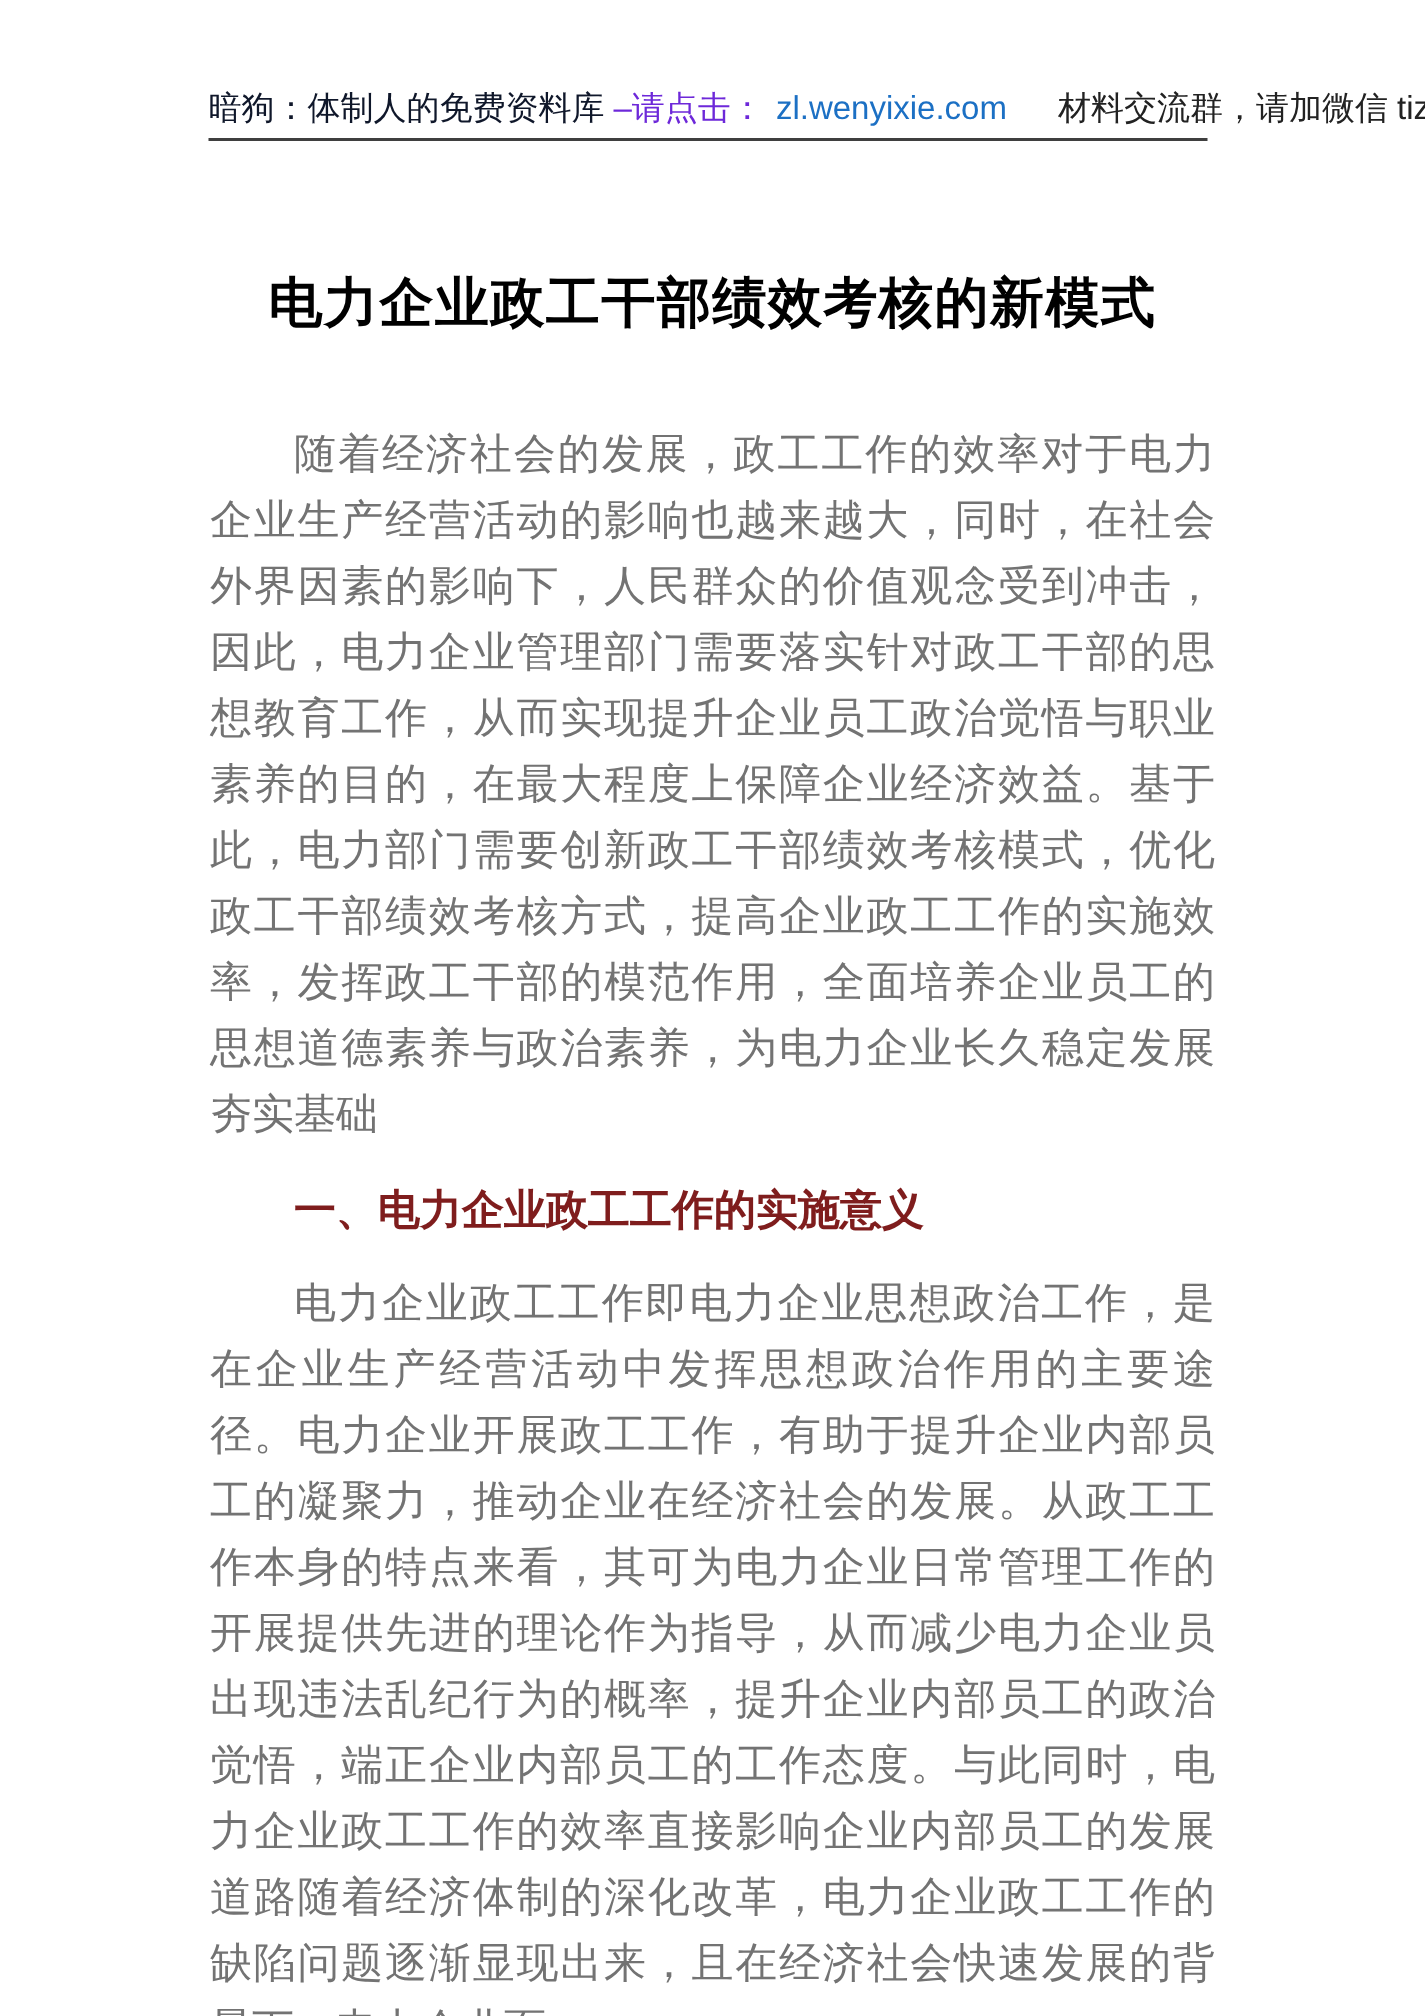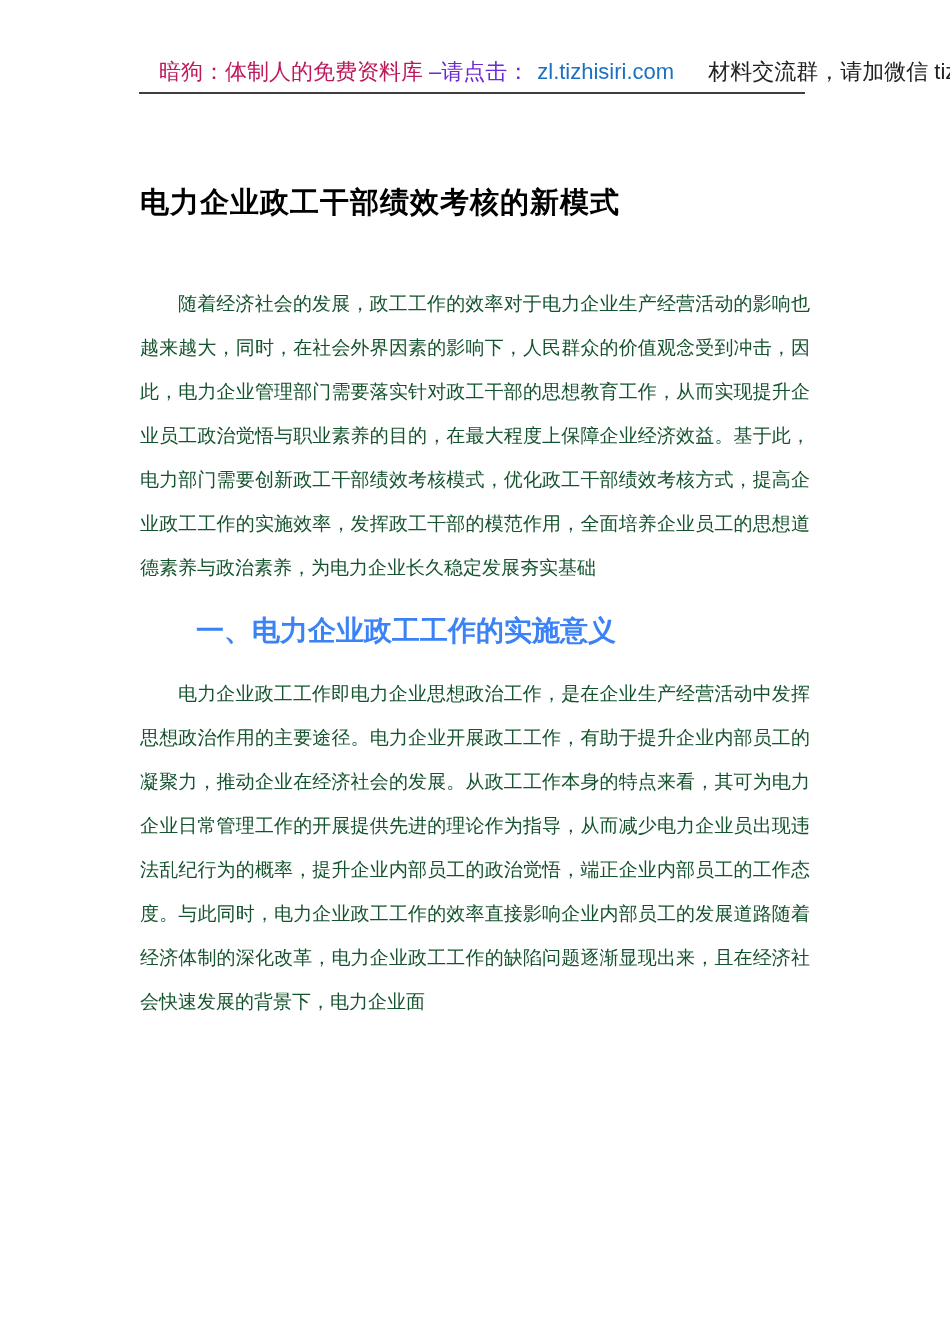--- a/index.html
+++ b/index.html
@@ -21,77 +21,77 @@
   .promo-header {
     margin: 58px 0 0 139px;
     width: 666px;
     border-bottom: 2px solid #3f3f3f;
     padding-bottom: 6px;
     font-family: "Liberation Sans", sans-serif;
     font-size: 22px;
     line-height: 28px;
     white-space: nowrap;
   }
-  .promo-brand { color: #be185d; margin-left: 20px; }
+  .promo-brand { color: #0f172a; }
   .promo-prompt { color: #6d28d9; margin-left: 6px; }
   .promo-link { color: #1c70c4; text-decoration: none; margin-left: 8px; cursor: pointer; }
   .promo-group { color: #222222; margin-left: 34px; }
 
   
   .doc-title {
     margin: 80px 140px 52px 140px;
-    text-align: left;
+    text-align: center;
     font-family: "Liberation Serif", "DejaVu Serif", serif;
-    font-size: 29px;
+    font-size: 36px;
     font-weight: bold;
     line-height: 56px;
     letter-spacing: 1px;
     color: #000000;
   }
 
   
   .body-para {
     margin: 17px 140px;
-    font-size: 19px;
+    font-size: 28px;
     line-height: 44px;
     text-align: justify;
     text-indent: 2em;
-    color: #14532d;
+    color: #737373;
     font-family: "Liberation Serif", "DejaVu Serif", serif;
   }
 
   
   .section-heading {
     margin: 8px 140px 0 140px;
     font-family: "Liberation Sans", "DejaVu Sans", sans-serif;
     font-size: 28px;
     font-weight: bold;
     line-height: 48px;
     text-indent: 2em;
-    color: #3b82f6;
+    color: #7f1d1d;
   }
 
   
   .section-subheading {
     margin: 2px 140px 0 140px;
     font-family: "Liberation Serif", "DejaVu Serif", serif;
     font-size: 26px;
     font-weight: bold;
     line-height: 48px;
     text-indent: 2em;
     color: #000000;
   }
 </style>
 </head>
 <body>
 
 <div class="page">
 
   <div class="promo-header">
-    <span class="promo-brand">暗狗：体制人的免费资料库</span><span class="promo-prompt">–请点击：</span><a class="promo-link">zl.tizhisiri.com</a><span class="promo-group">材料交流群，请加微信 tizhisiri</span>
+    <span class="promo-brand">暗狗：体制人的免费资料库</span><span class="promo-prompt">–请点击：</span><a class="promo-link">zl.wenyixie.com</a><span class="promo-group">材料交流群，请加微信 tizhisiri</span>
   </div>
 
   <h1 class="doc-title">电力企业政工干部绩效考核的新模式</h1>
 
   <p class="body-para">随着经济社会的发展，政工工作的效率对于电力企业生产经营活动的影响也越来越大，同时，在社会外界因素的影响下，人民群众的价值观念受到冲击，因此，电力企业管理部门需要落实针对政工干部的思想教育工作，从而实现提升企业员工政治觉悟与职业素养的目的，在最大程度上保障企业经济效益。基于此，电力部门需要创新政工干部绩效考核模式，优化政工干部绩效考核方式，提高企业政工工作的实施效率，发挥政工干部的模范作用，全面培养企业员工的思想道德素养与政治素养，为电力企业长久稳定发展夯实基础</p>
 
   <h2 class="section-heading">一、电力企业政工工作的实施意义</h2>
 
 
   <p class="body-para">电力企业政工工作即电力企业思想政治工作，是在企业生产经营活动中发挥思想政治作用的主要途径。电力企业开展政工工作，有助于提升企业内部员工的凝聚力，推动企业在经济社会的发展。从政工工作本身的特点来看，其可为电力企业日常管理工作的开展提供先进的理论作为指导，从而减少电力企业员出现违法乱纪行为的概率，提升企业内部员工的政治觉悟，端正企业内部员工的工作态度。与此同时，电力企业政工工作的效率直接影响企业内部员工的发展道路随着经济体制的深化改革，电力企业政工工作的缺陷问题逐渐显现出来，且在经济社会快速发展的背景下，电力企业面</p>

